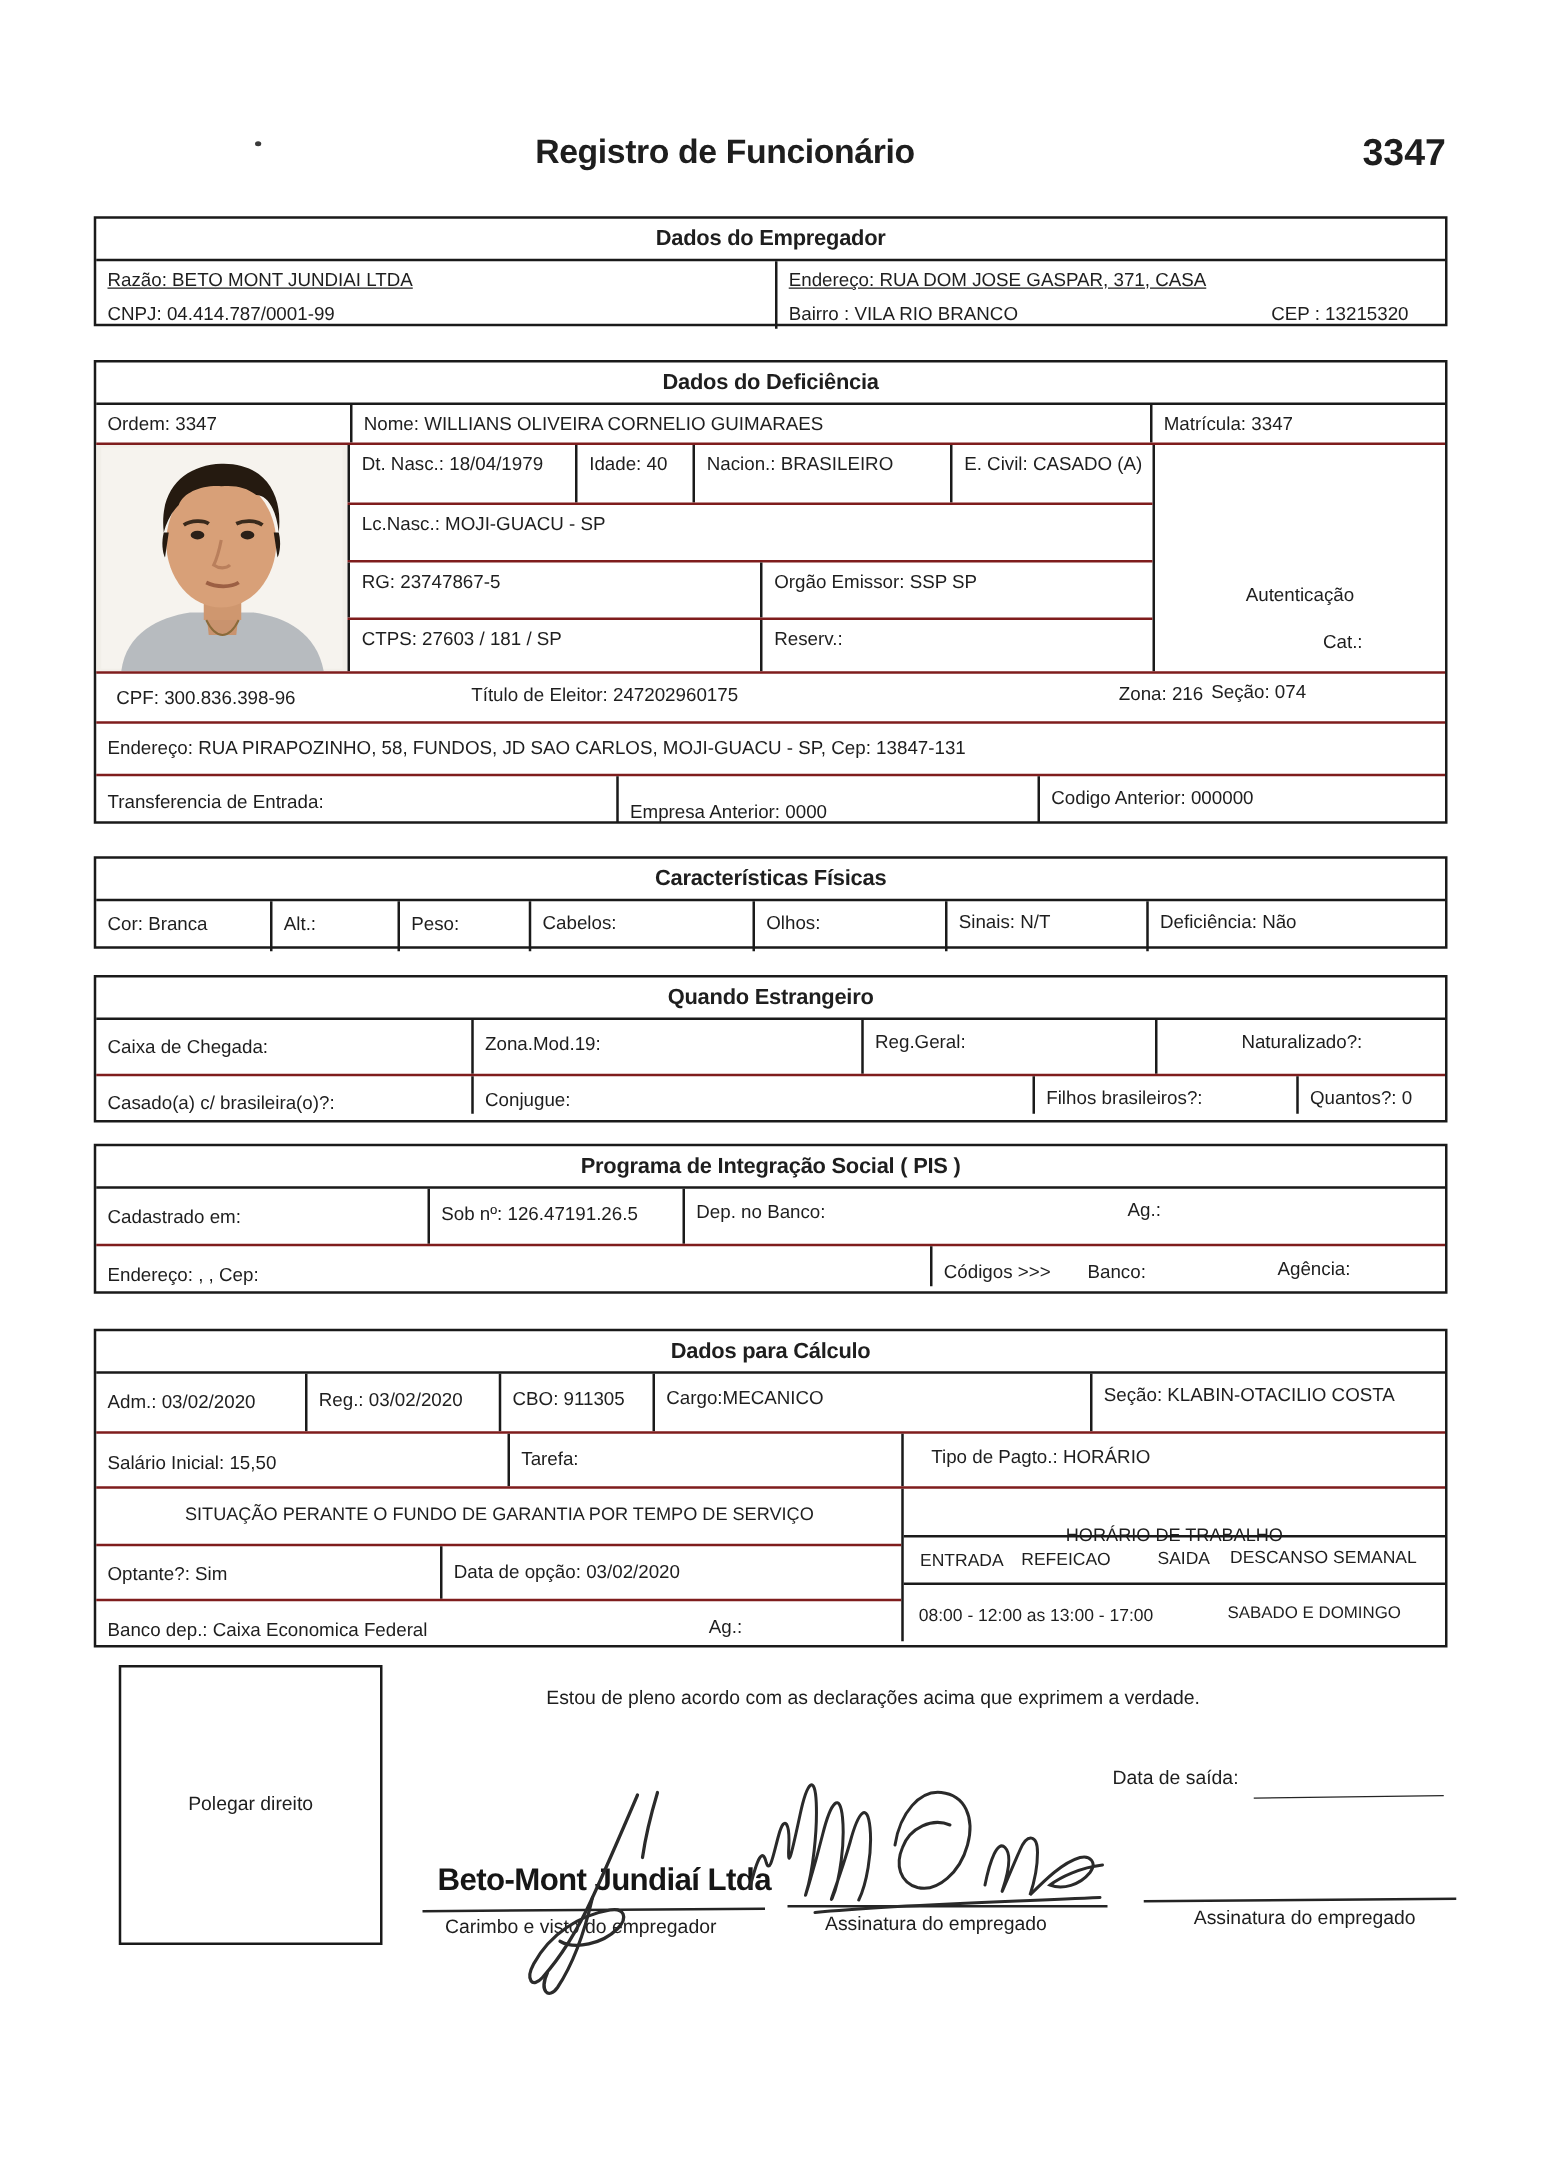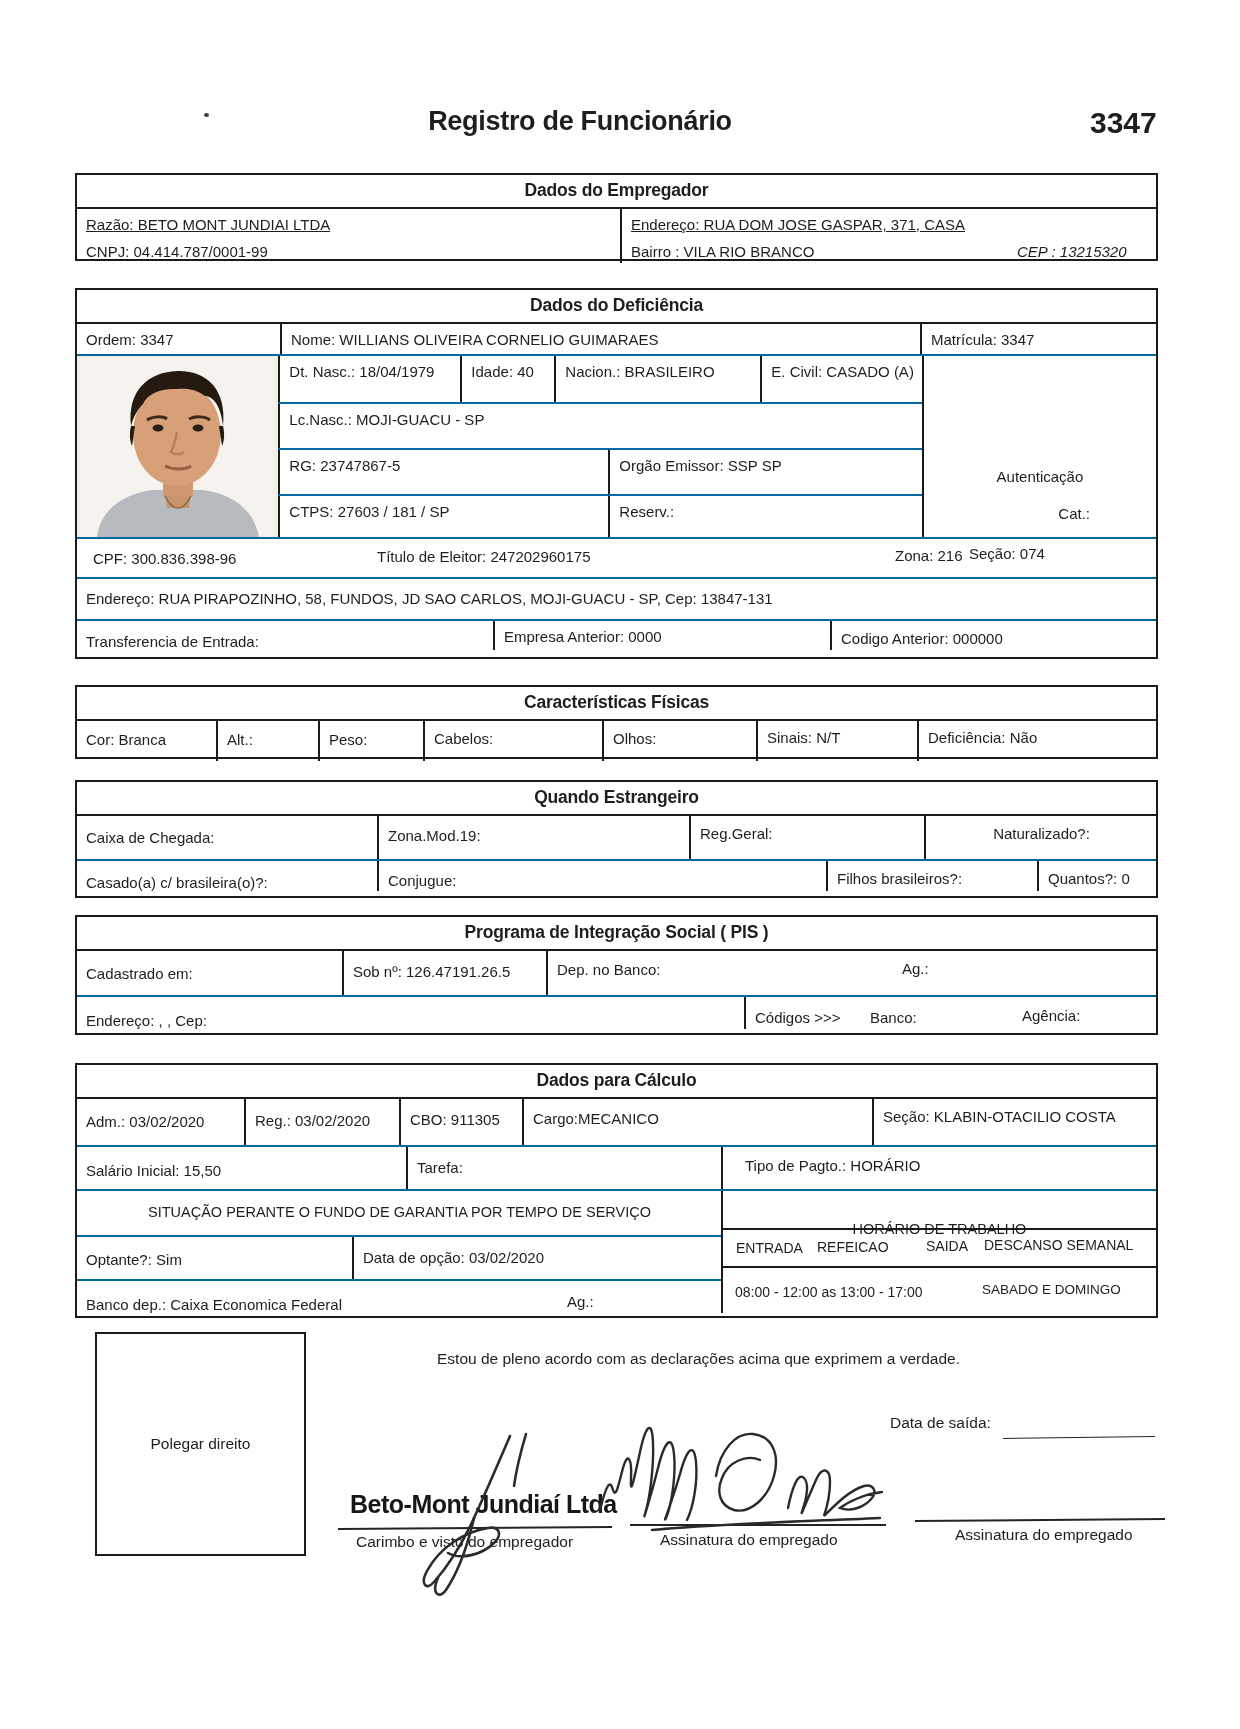--- a/index.html
+++ b/index.html
@@ -6,21 +6,21 @@
   .page{position:relative;width:1240px;height:1729px;background:#ffffff;
         font-family:"Liberation Sans","DejaVu Sans",sans-serif;color:#1e1e1e;
         overflow:hidden;}
   .abs{position:absolute;}
   .doc-title{font-size:27px;font-weight:bold;letter-spacing:-0.3px;}
   .doc-number{font-size:30px;font-weight:bold;}
   .artifact-dot{width:5px;height:4px;background:#3a3a3a;border-radius:50%;}
   .box{position:absolute;border:2px solid #1a1a1a;box-sizing:border-box;background:#fff;}
   .sec-title{border-bottom:2px solid #1a1a1a;text-align:center;font-weight:bold;
              font-size:17.5px;padding:5px 0 6px;letter-spacing:-0.2px;}
-  .row{display:flex;border-top:2px solid #0369a1;box-sizing:border-box;position:relative;}
+  .row{display:flex;border-top:2px solid #7f1d1d;box-sizing:border-box;position:relative;}
   .row.first{border-top:none;}
   .cell{border-left:2px solid #1a1a1a;box-sizing:border-box;padding:7px 8px 0 9px;
         font-size:15px;white-space:nowrap;overflow:visible;}
   .cell.first{border-left:none;}
   .flex1{flex:1;}
   .pin{position:absolute;font-size:15px;white-space:nowrap;}
   .center{text-align:center;}
   .sig-line{position:absolute;height:0;border-bottom:2px solid #242424;}
   .sig-label{position:absolute;font-size:15.5px;white-space:nowrap;}
   .stamp{position:absolute;font-weight:bold;font-size:25px;letter-spacing:-0.5px;color:#161616;white-space:nowrap;}
@@ -37,21 +37,21 @@
 
   <div class="box" style="left:75px;top:173px;width:1083px;height:88px;">
     <div class="sec-title">Dados do Empregador</div>
     <div class="row first" style="height:27px;border-top:none;text-decoration:underline;">
       <div class="cell first" style="width:543px;">Razão: BETO MONT JUNDIAI LTDA</div>
       <div class="cell flex1">Endereço: RUA DOM JOSE GASPAR, 371, CASA</div>
     </div>
     <div class="row" style="height:27px;border-top:none;">
       <div class="cell first" style="width:543px;">CNPJ: 04.414.787/0001-99</div>
       <div class="cell flex1">Bairro : VILA RIO BRANCO</div>
-      <span class="pin" style="left:940px;top:7px;font-style:italic;">CEP : 13215320</span>
+      <span class="pin" style="left:940px;top:7px;">CEP : 13215320</span>
     </div>
   </div>
 
   <div class="box" style="left:75px;top:288px;width:1083px;height:371px;">
     <div class="sec-title">Dados do Deficiência</div>
     <div class="row first" style="height:30px;">
       <div class="cell first" style="width:203px;">Ordem: 3347</div>
       <div class="cell flex1">Nome: WILLIANS OLIVEIRA CORNELIO GUIMARAES</div>
       <div class="cell" style="width:236px;">Matrícula: 3347</div>
     </div>
@@ -114,21 +114,21 @@
       <span class="pin" style="left:16px;top:11px;">CPF: 300.836.398-96</span>
       <span class="pin" style="left:300px;top:9px;">Título de Eleitor: 247202960175</span>
       <span class="pin" style="left:818px;top:8px;">Zona: 216</span>
       <span class="pin" style="left:892px;top:6px;">Seção: 074</span>
     </div>
     <div class="row" style="height:42px;">
       <div class="cell first flex1" style="padding-top:11px;">Endereço: RUA PIRAPOZINHO, 58, FUNDOS, JD SAO CARLOS, MOJI-GUACU - SP, Cep: 13847-131</div>
     </div>
     <div class="row" style="flex:1;">
       <div class="cell first" style="width:416px;padding-top:12px;">Transferencia de Entrada:</div>
-      <div class="cell" style="width:337px;padding-top:7px;">Empresa Anterior: 0000</div>
+      <div class="cell" style="width:337px;padding-top:20px;">Empresa Anterior: 0000</div>
       <div class="cell flex1" style="padding-top:9px;">Codigo Anterior: 000000</div>
     </div>
   </div>
 
   <div class="box" style="left:75px;top:685px;width:1083px;height:74px;">
     <div class="sec-title">Características Físicas</div>
     <div class="row first" style="height:40px;border-top:none;">
       <div class="cell first" style="width:139px;padding-top:10px;">Cor: Branca</div>
       <div class="cell" style="width:102px;padding-top:10px;">Alt.:</div>
       <div class="cell" style="width:105px;padding-top:10px;">Peso:</div>

